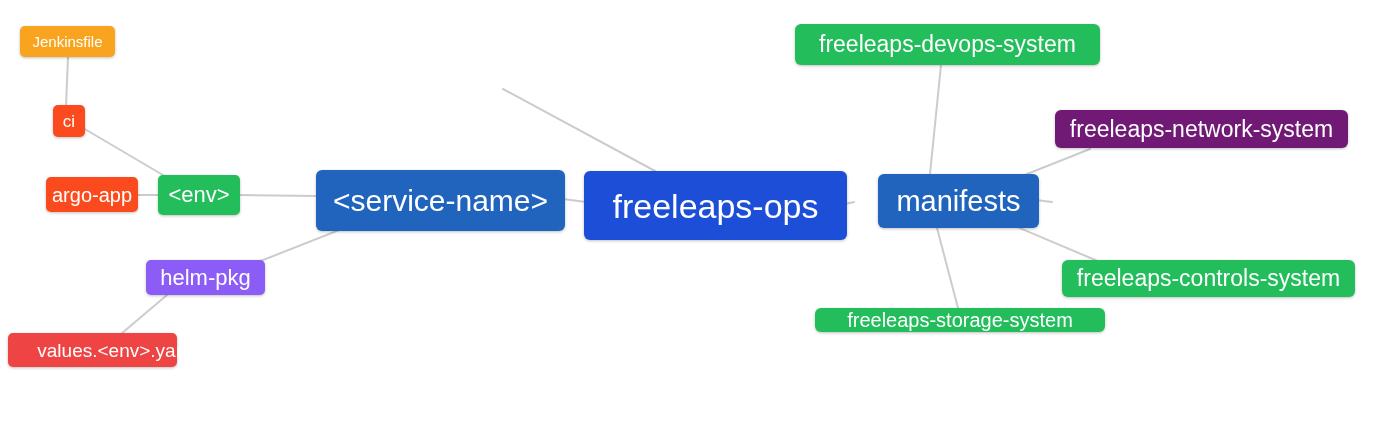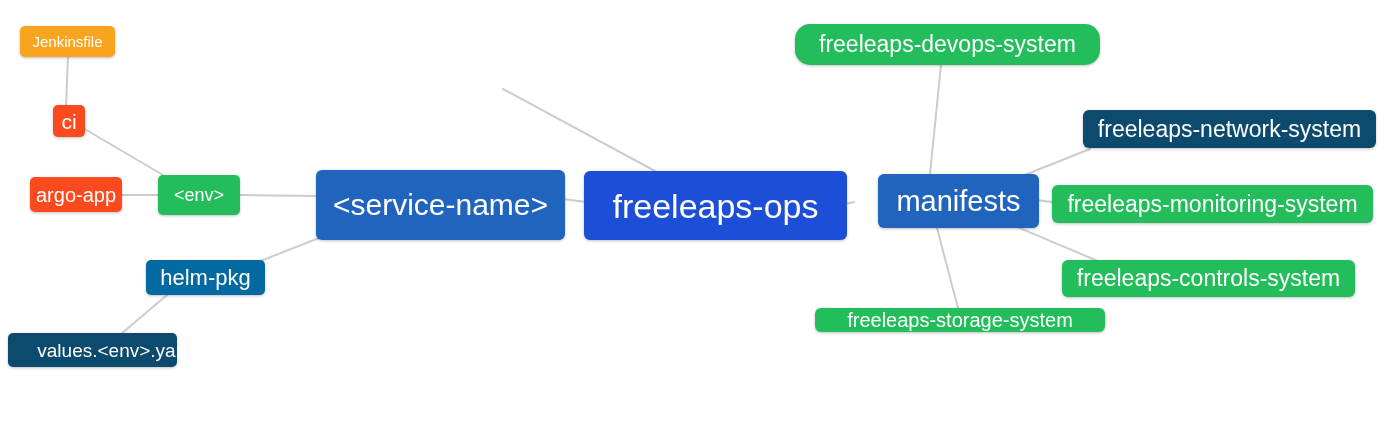--- a/index.html
+++ b/index.html
@@ -38,27 +38,27 @@
     border-radius: 6px;
     box-shadow: 0 1px 3px rgba(0,0,0,0.25);
     white-space: nowrap;
     cursor: pointer;
     box-sizing: border-box;
     line-height: 1;
     user-select: none;
   }
   
   .n-jenkinsfile          { left: 20px;   top: 26px;  width: 95px;  height: 31px; font-size: 15px; border-radius: 5px; }
-  .n-ci                   { left: 53px;   top: 105px; width: 32px;  height: 32px; font-size: 21px; border-radius: 5px; }
+  .n-ci                   { left: 53px;   top: 105px; width: 32px;  height: 32px; font-size: 17px; border-radius: 5px; }
   .n-argo-app             { left: 30px;   top: 177px; width: 92px;  height: 35px; font-size: 20px; border-radius: 5px; }
-  .n-env                  { left: 158px;  top: 175px; width: 82px;  height: 40px; font-size: 18px; border-radius: 5px; }
+  .n-env                  { left: 158px;  top: 175px; width: 82px;  height: 40px; font-size: 22px; border-radius: 5px; }
   .n-helm-pkg             { left: 146px;  top: 260px; width: 119px; height: 35px; font-size: 22px; border-radius: 5px; }
   .n-values-env-yaml      { left: 8px;    top: 333px; width: 169px; height: 34px; font-size: 19px; border-radius: 5px; }
   .n-first-class-pipeline { left: 315px;  top: 36px;  width: 277px; height: 53px; font-size: 29px; }
-  .n-service-name         { left: 316px;  top: 170px; width: 249px; height: 70px; font-size: 30px; }
+  .n-service-name         { left: 316px;  top: 170px; width: 249px; height: 61px; font-size: 30px; }
   .n-freeleaps-ops        { left: 584px;  top: 171px; width: 263px; height: 69px; font-size: 34px; }
   .n-manifests            { left: 851px;  top: 174px; width: 161px; height: 54px; font-size: 29px; margin-left: 27px; }
   .n-devops-system        { left: 795px;  top: 24px;  width: 305px; height: 41px; font-size: 23px; }
   .n-network-system       { left: 1055px; top: 110px; width: 293px; height: 38px; font-size: 23px; }
   .n-monitoring-system    { left: 1052px; top: 185px; width: 321px; height: 38px; font-size: 23px; }
   .n-controls-system      { left: 1062px; top: 260px; width: 293px; height: 37px; font-size: 23px; }
   .n-storage-system       { left: 815px;  top: 308px; width: 290px; height: 24px; font-size: 20px; }
 </style>
 </head>
 <body>
@@ -77,26 +77,25 @@
     <line x1="845" y1="204" x2="854" y2="202" stroke="#cccccc"></line>
     <line x1="930" y1="174" x2="941" y2="65" stroke="#cccccc"></line>
     <line x1="1012" y1="180" x2="1090" y2="149" stroke="#cccccc"></line>
     <line x1="1012" y1="197" x2="1052" y2="202" stroke="#cccccc"></line>
     <line x1="1010" y1="224" x2="1100" y2="262" stroke="#cccccc"></line>
     <line x1="937" y1="228" x2="958" y2="308" stroke="#cccccc"></line>
   </svg>
 
   <div class="node n-jenkinsfile" style="background-color: rgb(248, 164, 30);">Jenkinsfile</div>
   <div class="node n-ci" style="background-color: rgb(251, 74, 29);">ci</div>
-  <div class="node n-argo-app" style="background-color: rgb(251, 74, 29);">argo-app</div>
+  <div class="node n-argo-app" style="background-color: rgb(251, 74, 29); margin-left: 16px;">argo-app</div>
   <div class="node n-env" style="background-color: rgb(35, 190, 91);">&lt;env&gt;</div>
-  <div class="node n-helm-pkg" style="background-color: #0369a1;">helm-pkg</div>
-  <div class="node n-values-env-yaml" style="background-color: #0c4a6e; padding-left: 48px;">values.&lt;env&gt;.yaml</div>
+  <div class="node n-helm-pkg" style="background-color: #8b5cf6;">helm-pkg</div>
+  <div class="node n-values-env-yaml" style="background-color: #ef4444; padding-left: 48px;">values.&lt;env&gt;.yaml</div>
   <div class="node n-service-name" style="background-color: rgb(33, 100, 190);">&lt;service-name&gt;</div>
   <div class="node n-freeleaps-ops" style="background-color: #1d4ed8;">freeleaps-ops</div>
   <div class="node n-manifests" style="background-color: rgb(33, 100, 190);">manifests</div>
-  <div class="node n-devops-system" style="background-color: rgb(35, 190, 91); border-radius: 15px;">freeleaps-devops-system</div>
-  <div class="node n-network-system" style="background-color: #0c4a6e; margin-left: 28px;">freeleaps-network-system</div>
-  <div class="node n-monitoring-system" style="background-color: rgb(35, 190, 91);">freeleaps-monitoring-system</div>
+  <div class="node n-devops-system" style="background-color: rgb(35, 190, 91);">freeleaps-devops-system</div>
+  <div class="node n-network-system" style="background-color: #701a75;">freeleaps-network-system</div>
   <div class="node n-controls-system" style="background-color: rgb(35, 190, 91);">freeleaps-controls-system</div>
   <div class="node n-storage-system" style="background-color: rgb(35, 190, 91);">freeleaps-storage-system</div>
 
 </div>
 
 </body></html>

